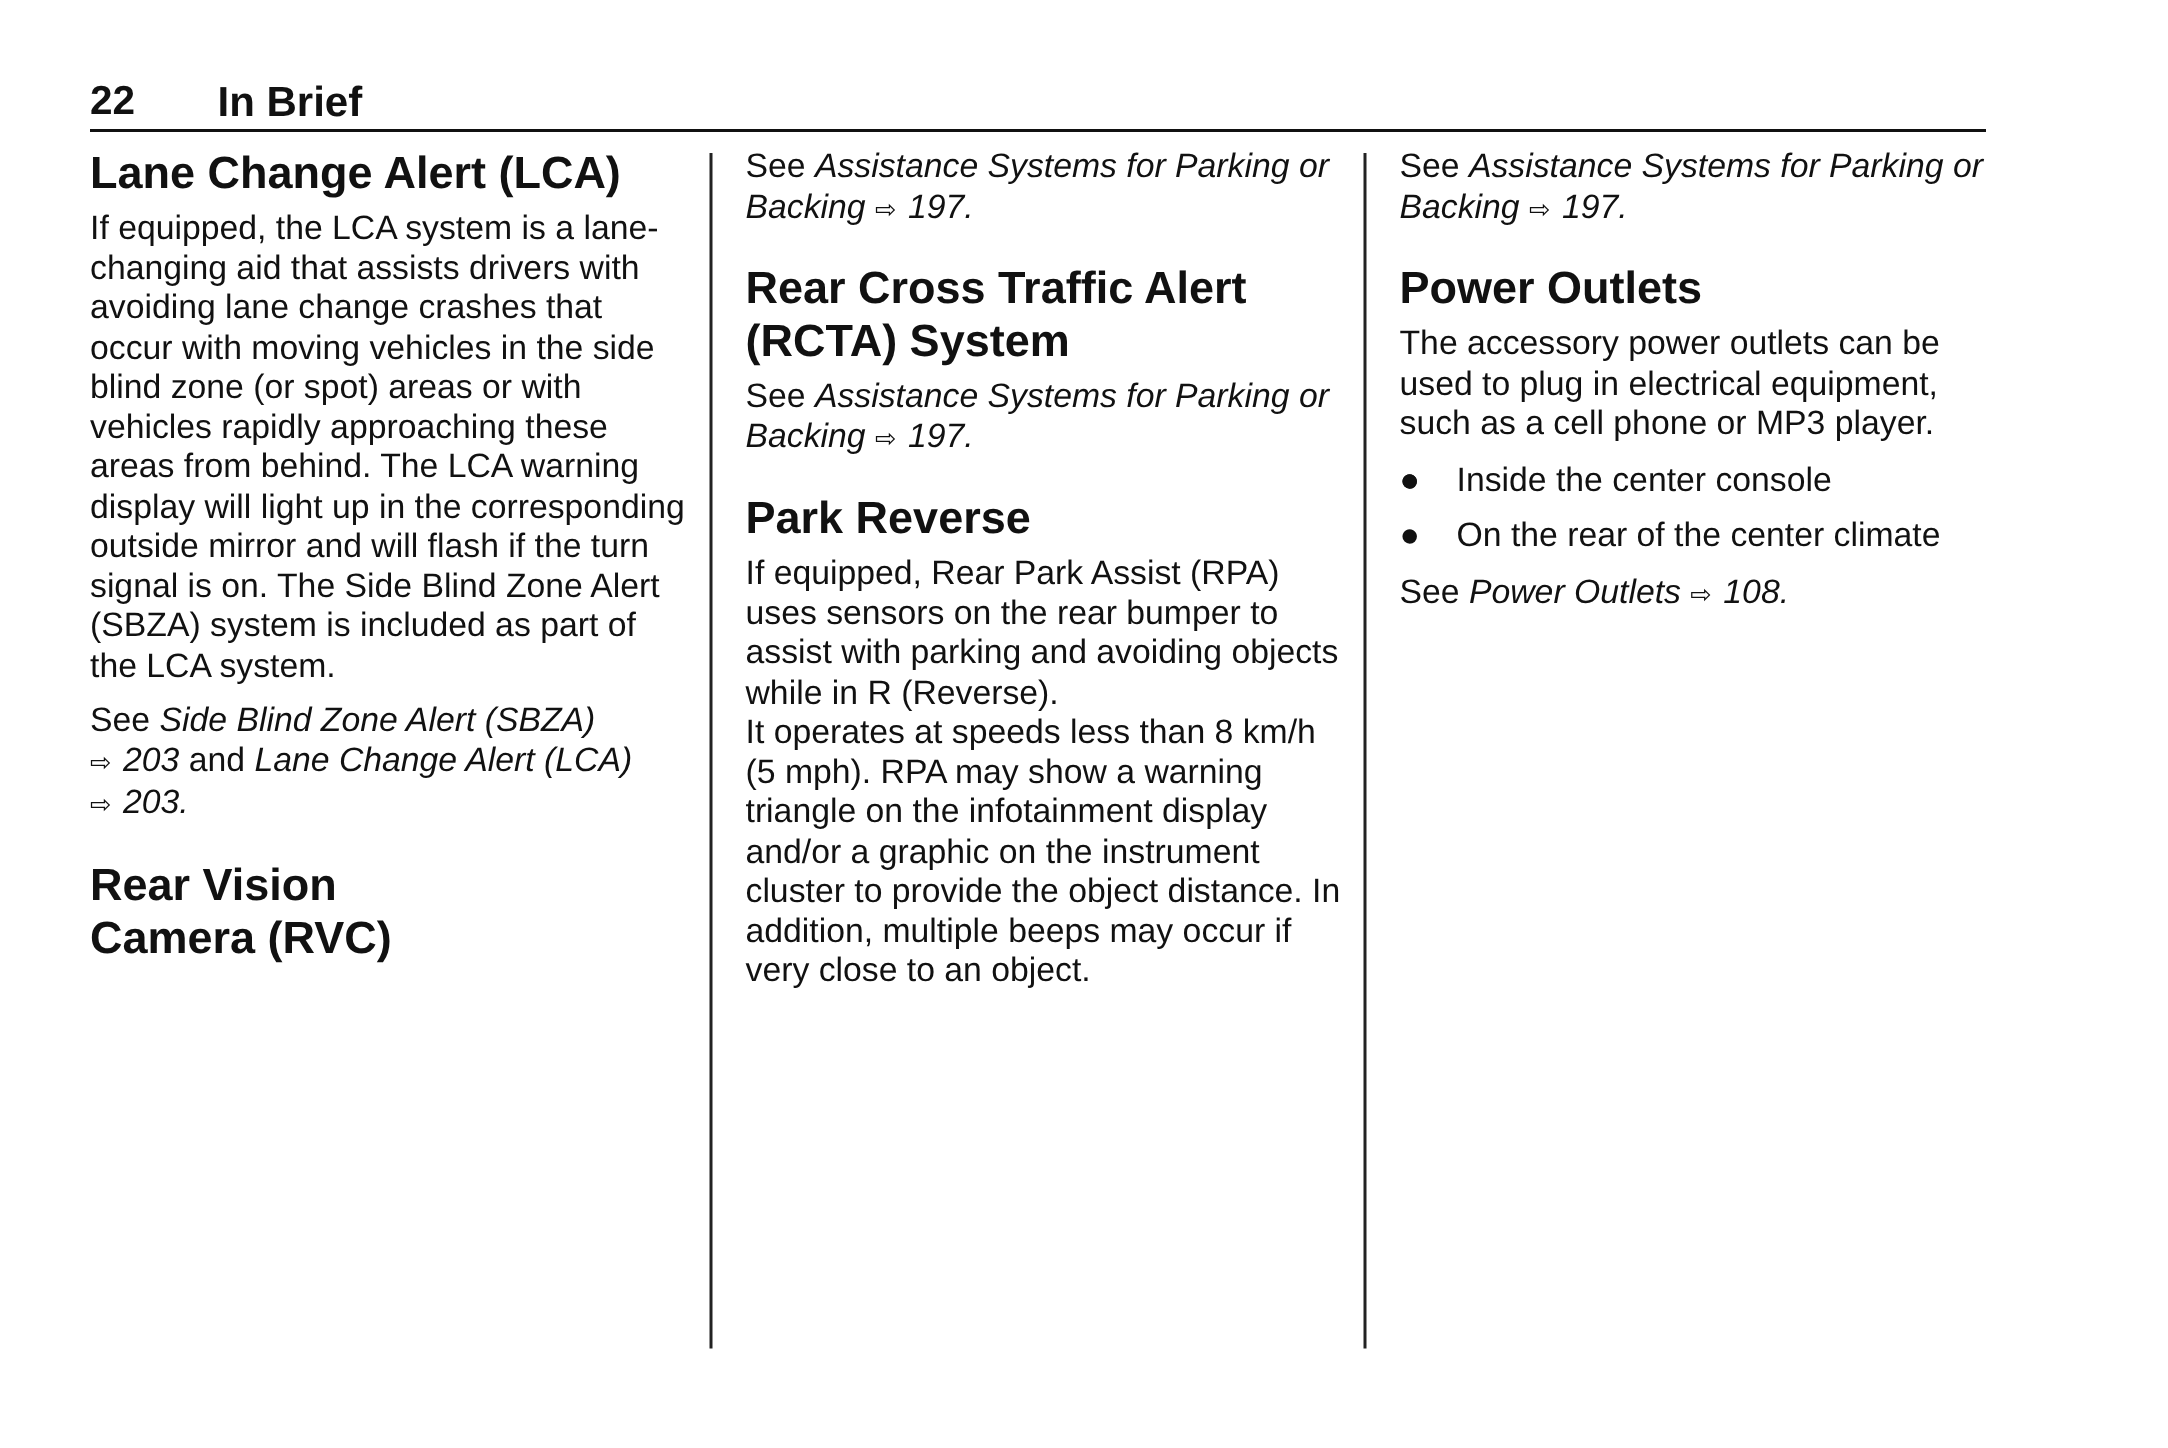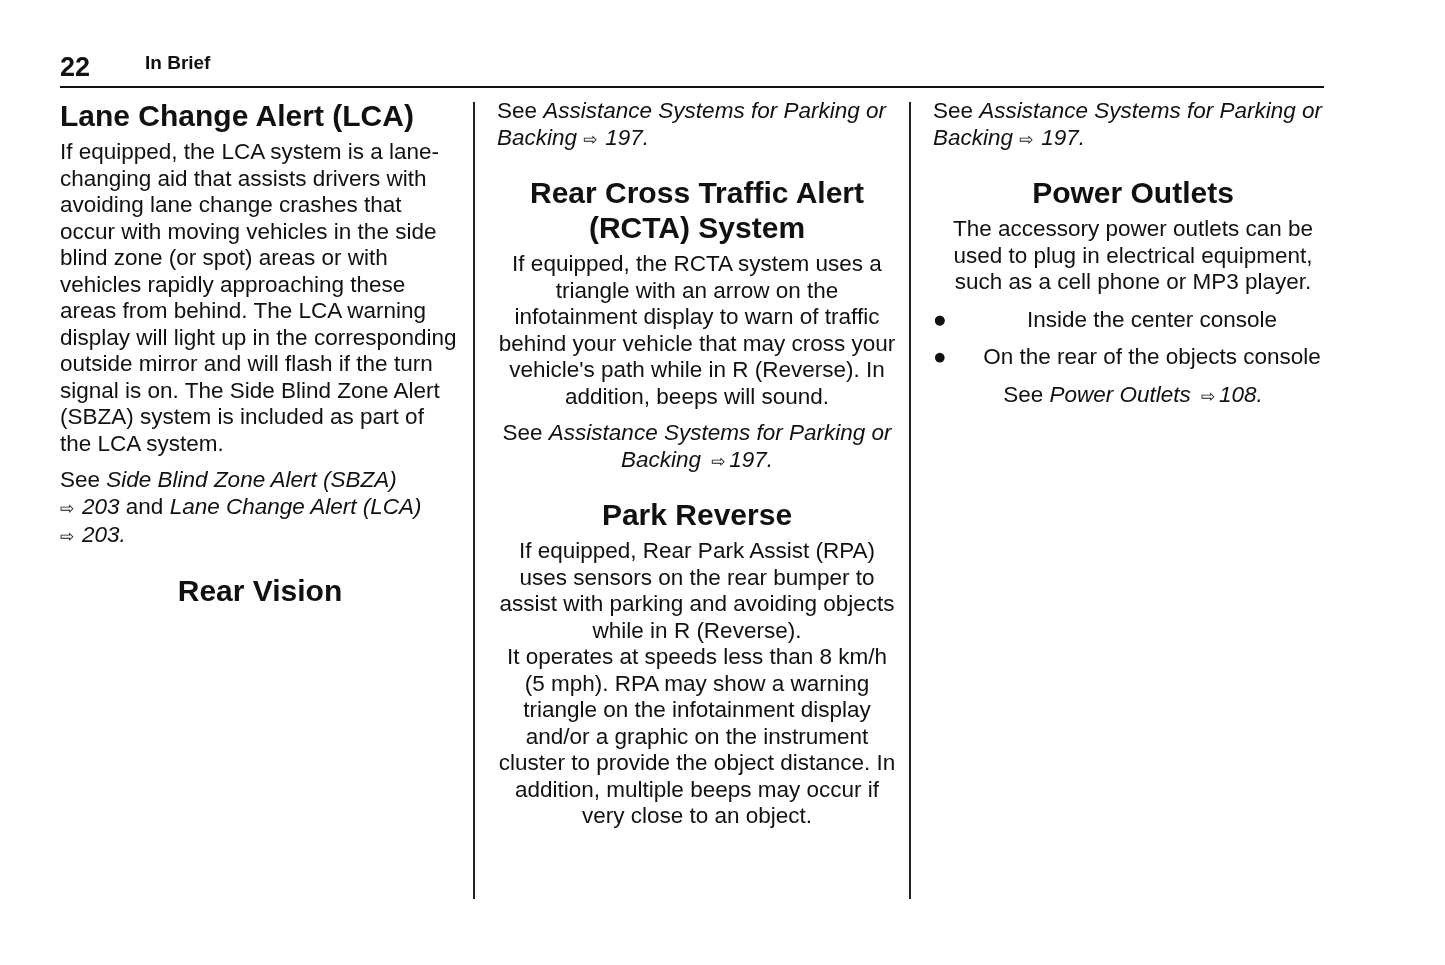--- a/index.html
+++ b/index.html
@@ -5,31 +5,31 @@
   html, body { margin: 0; padding: 0; background: #ffffff; }
   body {
     width: 1445px; height: 965px; position: relative; overflow: hidden;
     font-family: "Liberation Sans", sans-serif; color: #111111;
   }
   .header {
     position: absolute; left: 60px; top: 52px; width: 1264px;
     border-bottom: 2px solid #111; height: 34px; text-align: right;
   }
   .header .num { position: absolute; left: 0; top: 0; font-weight: bold; font-size: 27px; }
-  .header .title { position: absolute; left: 85px; top: 0; font-weight: bold; font-size: 19px; }
+  .header .title { position: absolute; left: 85px; top: 0; font-weight: bold; font-size: 28px; }
   .col { position: absolute; top: 98px; font-size: 22.5px; line-height: 26.5px; }
   .col1 { left: 60px; width: 400px; }
   .col2 { left: 497px; width: 400px; }
   .col3 { left: 933px; width: 400px; }
   .rule { position: absolute; top: 102px; width: 2px; height: 797px; background: #222; }
   .rule1 { left: 473px; }
   .rule2 { left: 909px; }
   h2 { font-size: 30px; line-height: 35px; font-weight: bold; margin: 0 0 6px 0; }
   p { margin: 0 0 10px 0; }
-  .sec { margin-top: 22px; text-align: center; }
+  .sec { margin-top: 22px; }
   em { font-style: italic; }
   .arrow { font-size: 17px; display: inline-block; width: 22px; font-style: normal; }
   ul { list-style: none; margin: 0 0 10px 0; padding: 0; }
   li { position: relative; padding-left: 38px; margin-bottom: 11px; }
   li .bullet { position: absolute; left: 0; top: 0; }
 </style>
 </head>
 <body>
 
 <div class="header">
@@ -47,33 +47,33 @@
     <span>See</span>
     <em>Side Blind Zone Alert (SBZA)</em><br>
     <span class="arrow">⇨</span><em>203</em>
     <span>and</span>
     <em>Lane Change Alert (LCA)</em><br>
     <span class="arrow">⇨</span><em>203.</em>
   </p>
   <div class="sec">
     <h2>
       <span>Rear Vision</span><br>
+      <span>Camera (RVC)</span>
     </h2>
   </div>
 </div>
 
 <div class="col col2">
   <p>
     <span>See</span>
     <em>Assistance Systems for Parking or Backing</em>
     <span class="arrow">⇨</span><em>197.</em>
   </p>
   <div class="sec">
     <h2>Rear Cross Traffic Alert (RCTA) System</h2>
-    <p>If equipped, the RCTA system uses a triangle with an arrow on the infotainment display to warn of traffic behind your vehicle that may cross your vehicle's path while in R (Reverse). In addition, beeps will sound.</p>
     <p>
       <span>See</span>
       <em>Assistance Systems for Parking or Backing</em>
       <span class="arrow">⇨</span><em>197.</em>
     </p>
   </div>
   <div class="sec">
     <h2>Park Reverse</h2>
     <p style="margin-bottom:0">If equipped, Rear Park Assist (RPA) uses sensors on the rear bumper to assist with parking and avoiding objects while in R (Reverse).</p>
     <p>It operates at speeds less than 8 km/h (5 mph). RPA may show a warning triangle on the infotainment display and/or a graphic on the instrument cluster to provide the object distance. In addition, multiple beeps may occur if very close to an object.</p>
@@ -85,21 +85,21 @@
     <span>See</span>
     <em>Assistance Systems for Parking or Backing</em>
     <span class="arrow">⇨</span><em>197.</em>
   </p>
   <div class="sec">
     <h2>Power Outlets</h2>
     <p>The accessory power outlets can be used to plug in electrical equipment, such as a cell phone or MP3 player.</p>
     <ul>
       <li><span class="bullet">●</span></li>
       <li><span class="bullet">●</span><span>Inside the center console</span></li>
-      <li><span class="bullet">●</span><span>On the rear of the objects console</span></li>
+      <li><span class="bullet">●</span><span>On the rear of the center climate</span></li>
     </ul>
     <p>
       <span>See</span>
       <em>Power Outlets</em>
       <span class="arrow">⇨</span><em>108.</em>
     </p>
   </div>
 </div>
 
 </body></html>

